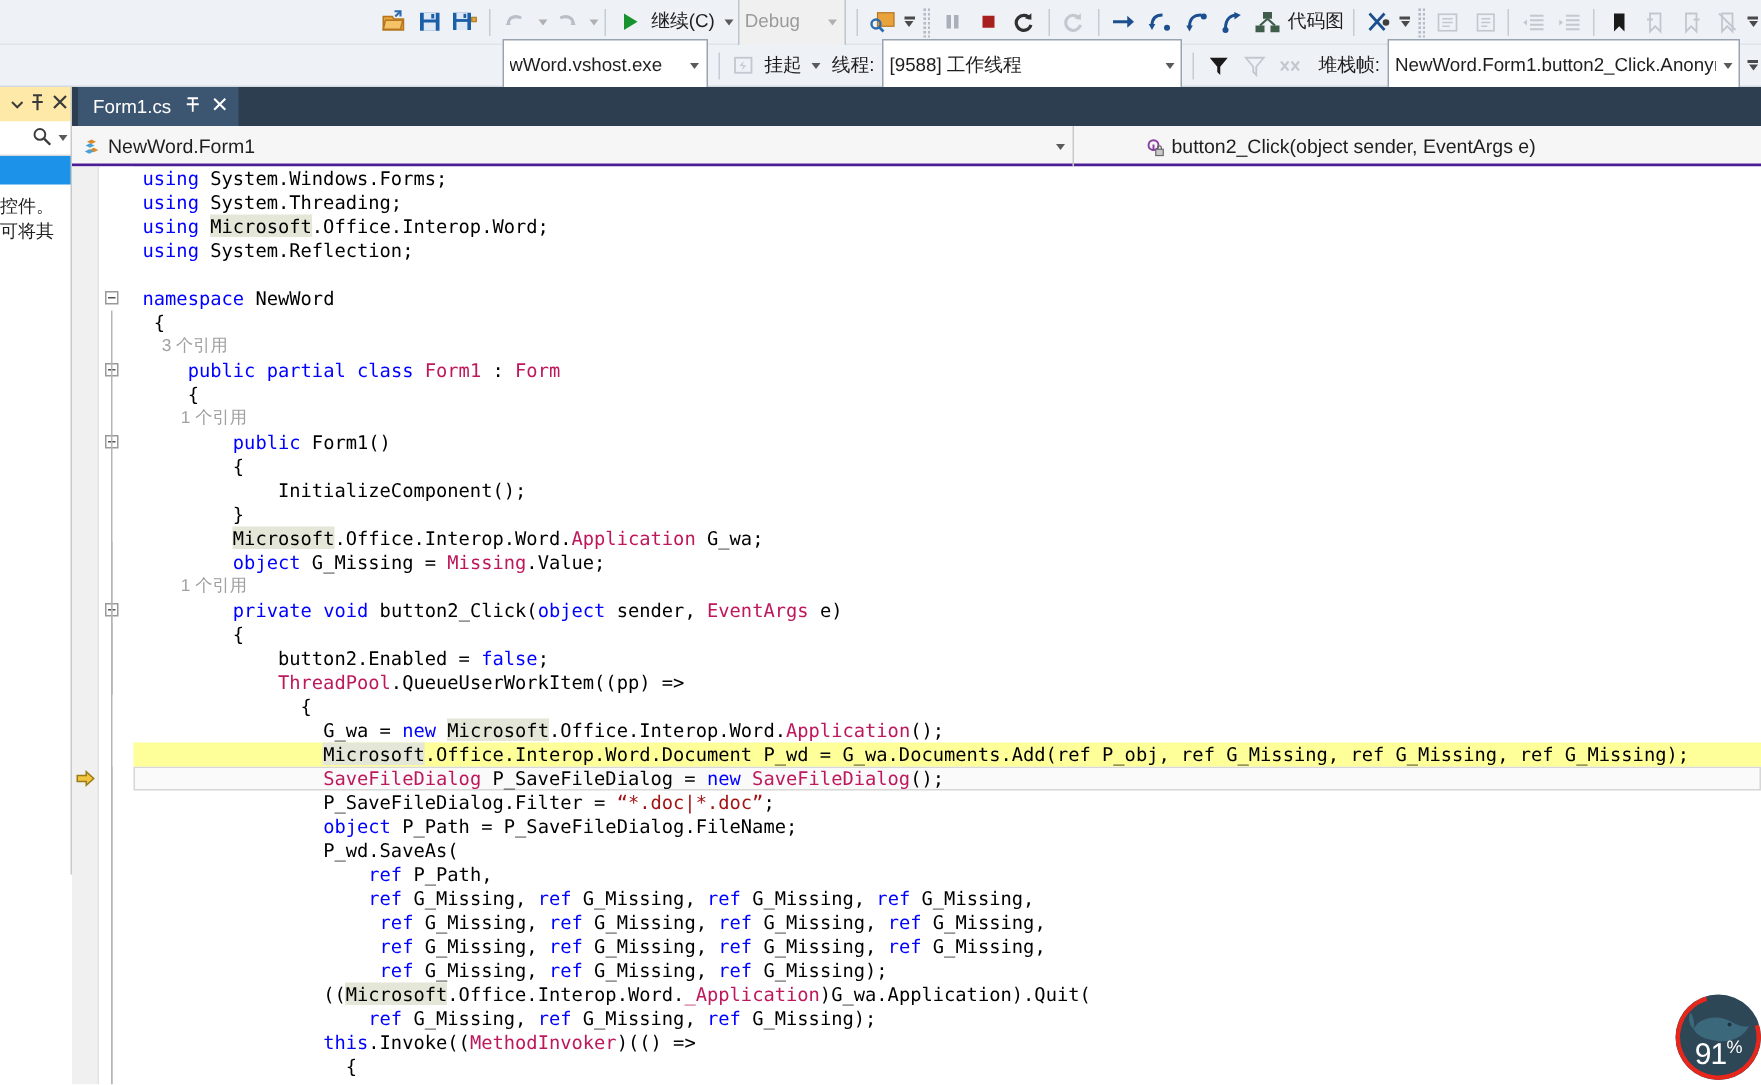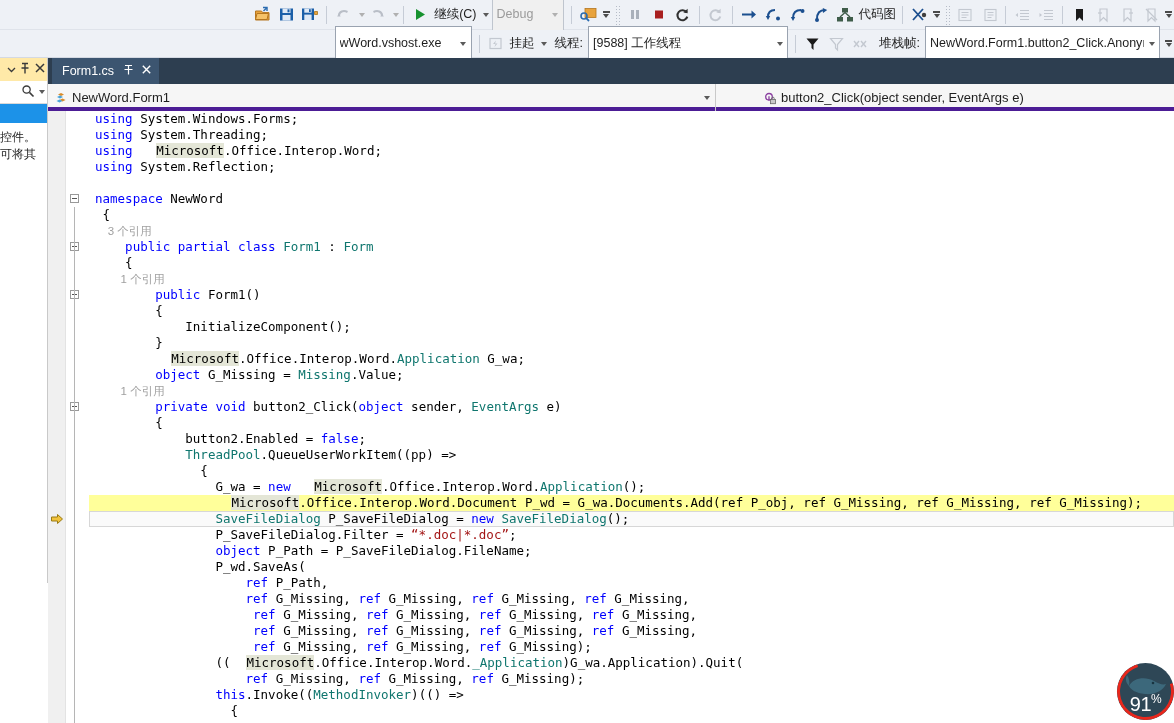--- a/index.html
+++ b/index.html
@@ -115,21 +115,21 @@
     background:#3c5570; color:#ffffff; font-size:12.5px;
     cursor:default;
   }
   .tab .tname { margin-right:9px; }
   .tab .tpin  { margin-right:7px; }
   .tab .tclose{ }
 
   
   #navbar {
     position:relative; height:27px; background:#f6f6f6;
-    border-bottom:4px solid #4c1d95; display:flex; align-items:stretch;gap:40px;
+    border-bottom:2px solid #4c1d95; display:flex; align-items:stretch;gap:40px;
   }
   .nav-combo {
     display:flex; align-items:center; height:27px;
     padding-left:6px; font-size:13px; color:#1e1e1e;
     border-right:1px solid #c9c9c9;
     cursor:default; overflow:hidden;
   }
   #nav-type { width:692px; }
   #nav-member { width:433px; border-right:none;align-items:center; }
   .nav-combo .nicon { margin-right:4px; flex:none; display:flex; }
@@ -158,24 +158,24 @@
   }
   .ln.hl {
     background:#ffff9a;
   }
   .hlbox {
     position:absolute; left:0; top:0; height:16px; width:1085px;
     border:1px solid #d7d7d7; background:#fafafa;
   }
   
   .kw   { color:#0000ff; }
-  .typ  { color:#0f766e; }
+  .typ  { color:#be185d; }
   .str  { color:#a31515; }
   .pln  { color:#000000; }
-  .hdef { background:#e4e6d7;margin-left:16px; }
+  .hdef { background:#e4e6d7; }
 
   
   .lens {
     height:16px; line-height:16px; white-space:pre;
     font-family:"Liberation Sans", sans-serif;
     font-size:11.5px; color:#a0a0a0; padding-left:6px;
   }
 
   
   .fold {

